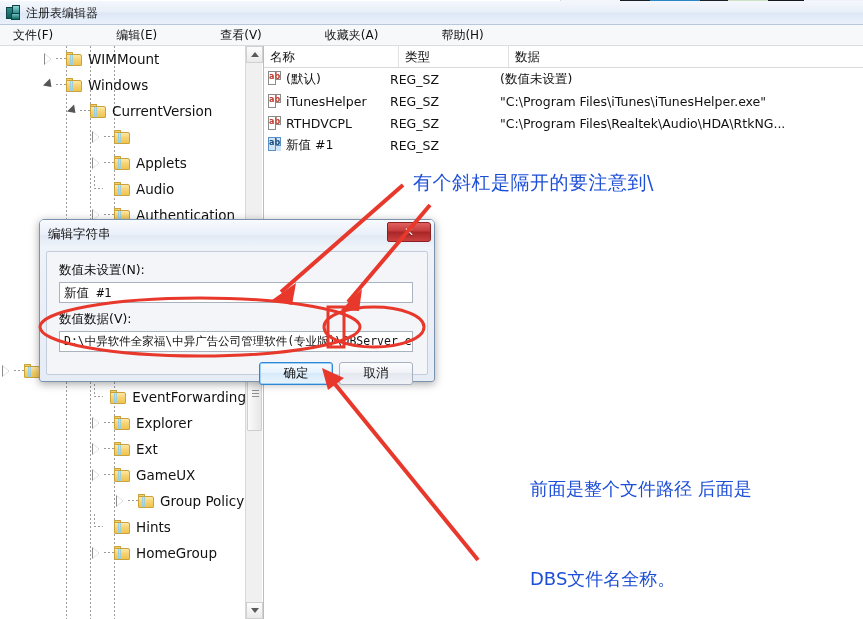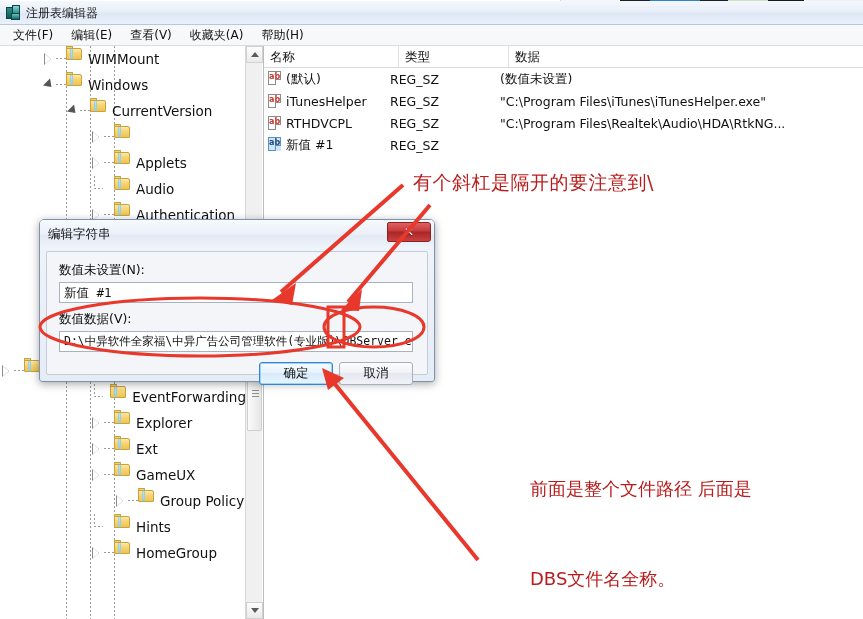--- a/index.html
+++ b/index.html
@@ -57,20 +57,21 @@
   .titlebar .title-text {
     font-size: 12px; color: #1a1a1a; line-height: 16px;
   }
 
   .menubar {
     position: absolute; left: 0; top: 25px; width: 863px; height: 21px;
     background: #f7f8fa;
     border-bottom: 1px solid #d9dde3;
     display: flex; align-items: center;
     padding-left: 4px;
+    gap: 45px;
   }
   .menubar .mi {
     font-size: 12px; color: #111; padding: 2px 9px; cursor: default;
     white-space: nowrap;
   }
 
   .client {
     position: absolute; left: 0; top: 46px; width: 863px; height: 573px;
     background: #ffffff; display: flex;
   }
@@ -87,21 +88,21 @@
     position: absolute; left: 0; top: 0; width: 246px; height: 573px;
     overflow: hidden;
   }
   .guides { position: absolute; left: 0; top: 0; width: 246px; height: 573px; }
   .guide {
     position: absolute; top: 0; width: 1px; height: 573px;
     background-image: linear-gradient(to bottom, #9a9a9a 50%, rgba(255,255,255,0) 0%);
     background-size: 1px 4px; background-repeat: repeat-y;
   }
   .node {
-    position: relative; height: 26px; display: flex; align-items: flex-start;
+    position: relative; height: 26px; display: flex; align-items: center;
     white-space: nowrap;
   }
   .node .arrow {
     width: 14px; height: 26px; position: relative; flex: 0 0 auto;
   }
   .node .arrow.collapsed::before {
     content: ""; position: absolute; left: 3px; top: 9px;
     width: 0; height: 0;
     border-left: 6px solid transparent; border-right: 0;
     border-top: 4px solid transparent; border-bottom: 4px solid transparent;
@@ -293,21 +294,21 @@
     border: 1px solid #a6b0be; border-radius: 3px;
   }
   .dbtn.default {
     border: 1px solid #2f86d2;
     box-shadow: 0 0 0 1px #9fd0f5 inset;
     background: linear-gradient(to bottom,#f6fbff 0%,#e6f2fd 45%,#d6eafb 50%,#eaf5fe 100%);
   }
 
   
   .annot {
-    position: absolute; color: #b91c1c; white-space: pre;
+    position: absolute; color: #1d4ed8; white-space: pre;
     font-family: "DejaVu Sans", sans-serif;
   }
   .annot-top { left: 413px; top: 170px; font-size: 19px; letter-spacing: 0.5px; }
   .annot-bottom { left: 530px; top: 414px; font-size: 18px; line-height: 30px; }
   svg.overlay {
     position: absolute; left: 0; top: 0; width: 863px; height: 619px;
     pointer-events: none;
   }
 </style>
 </head>

